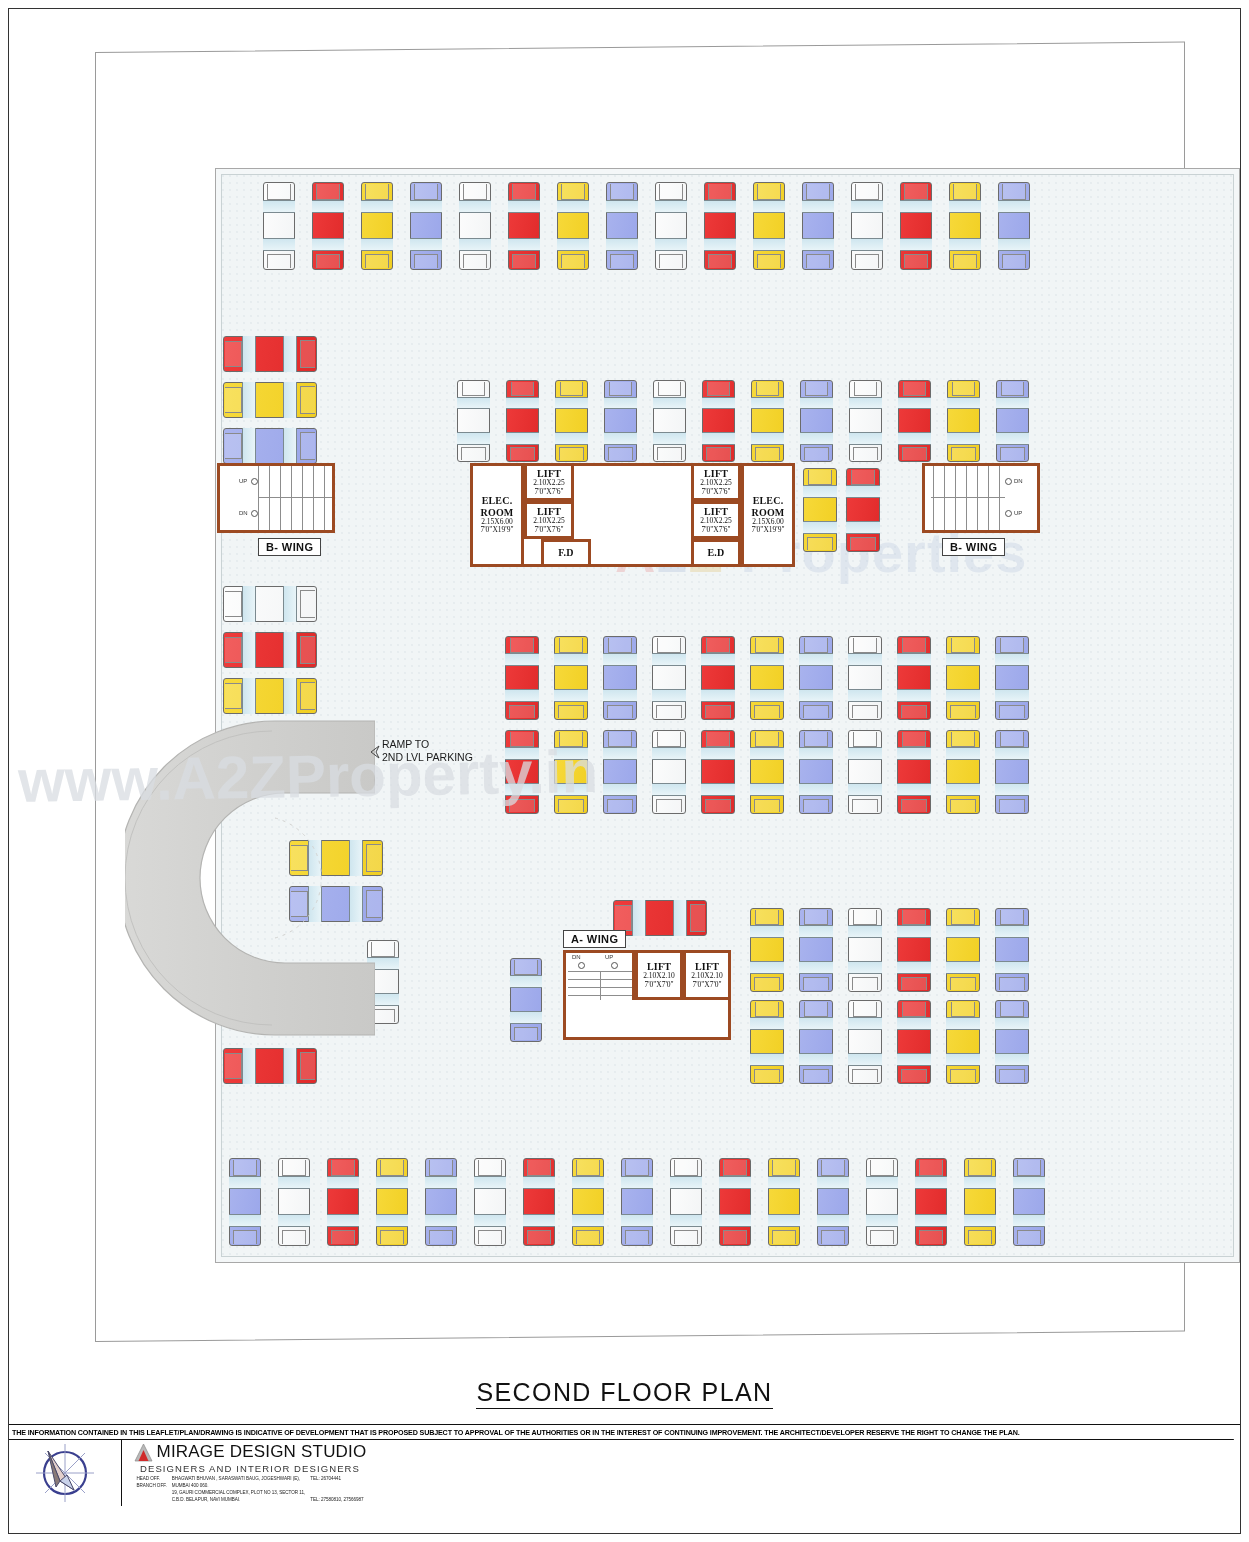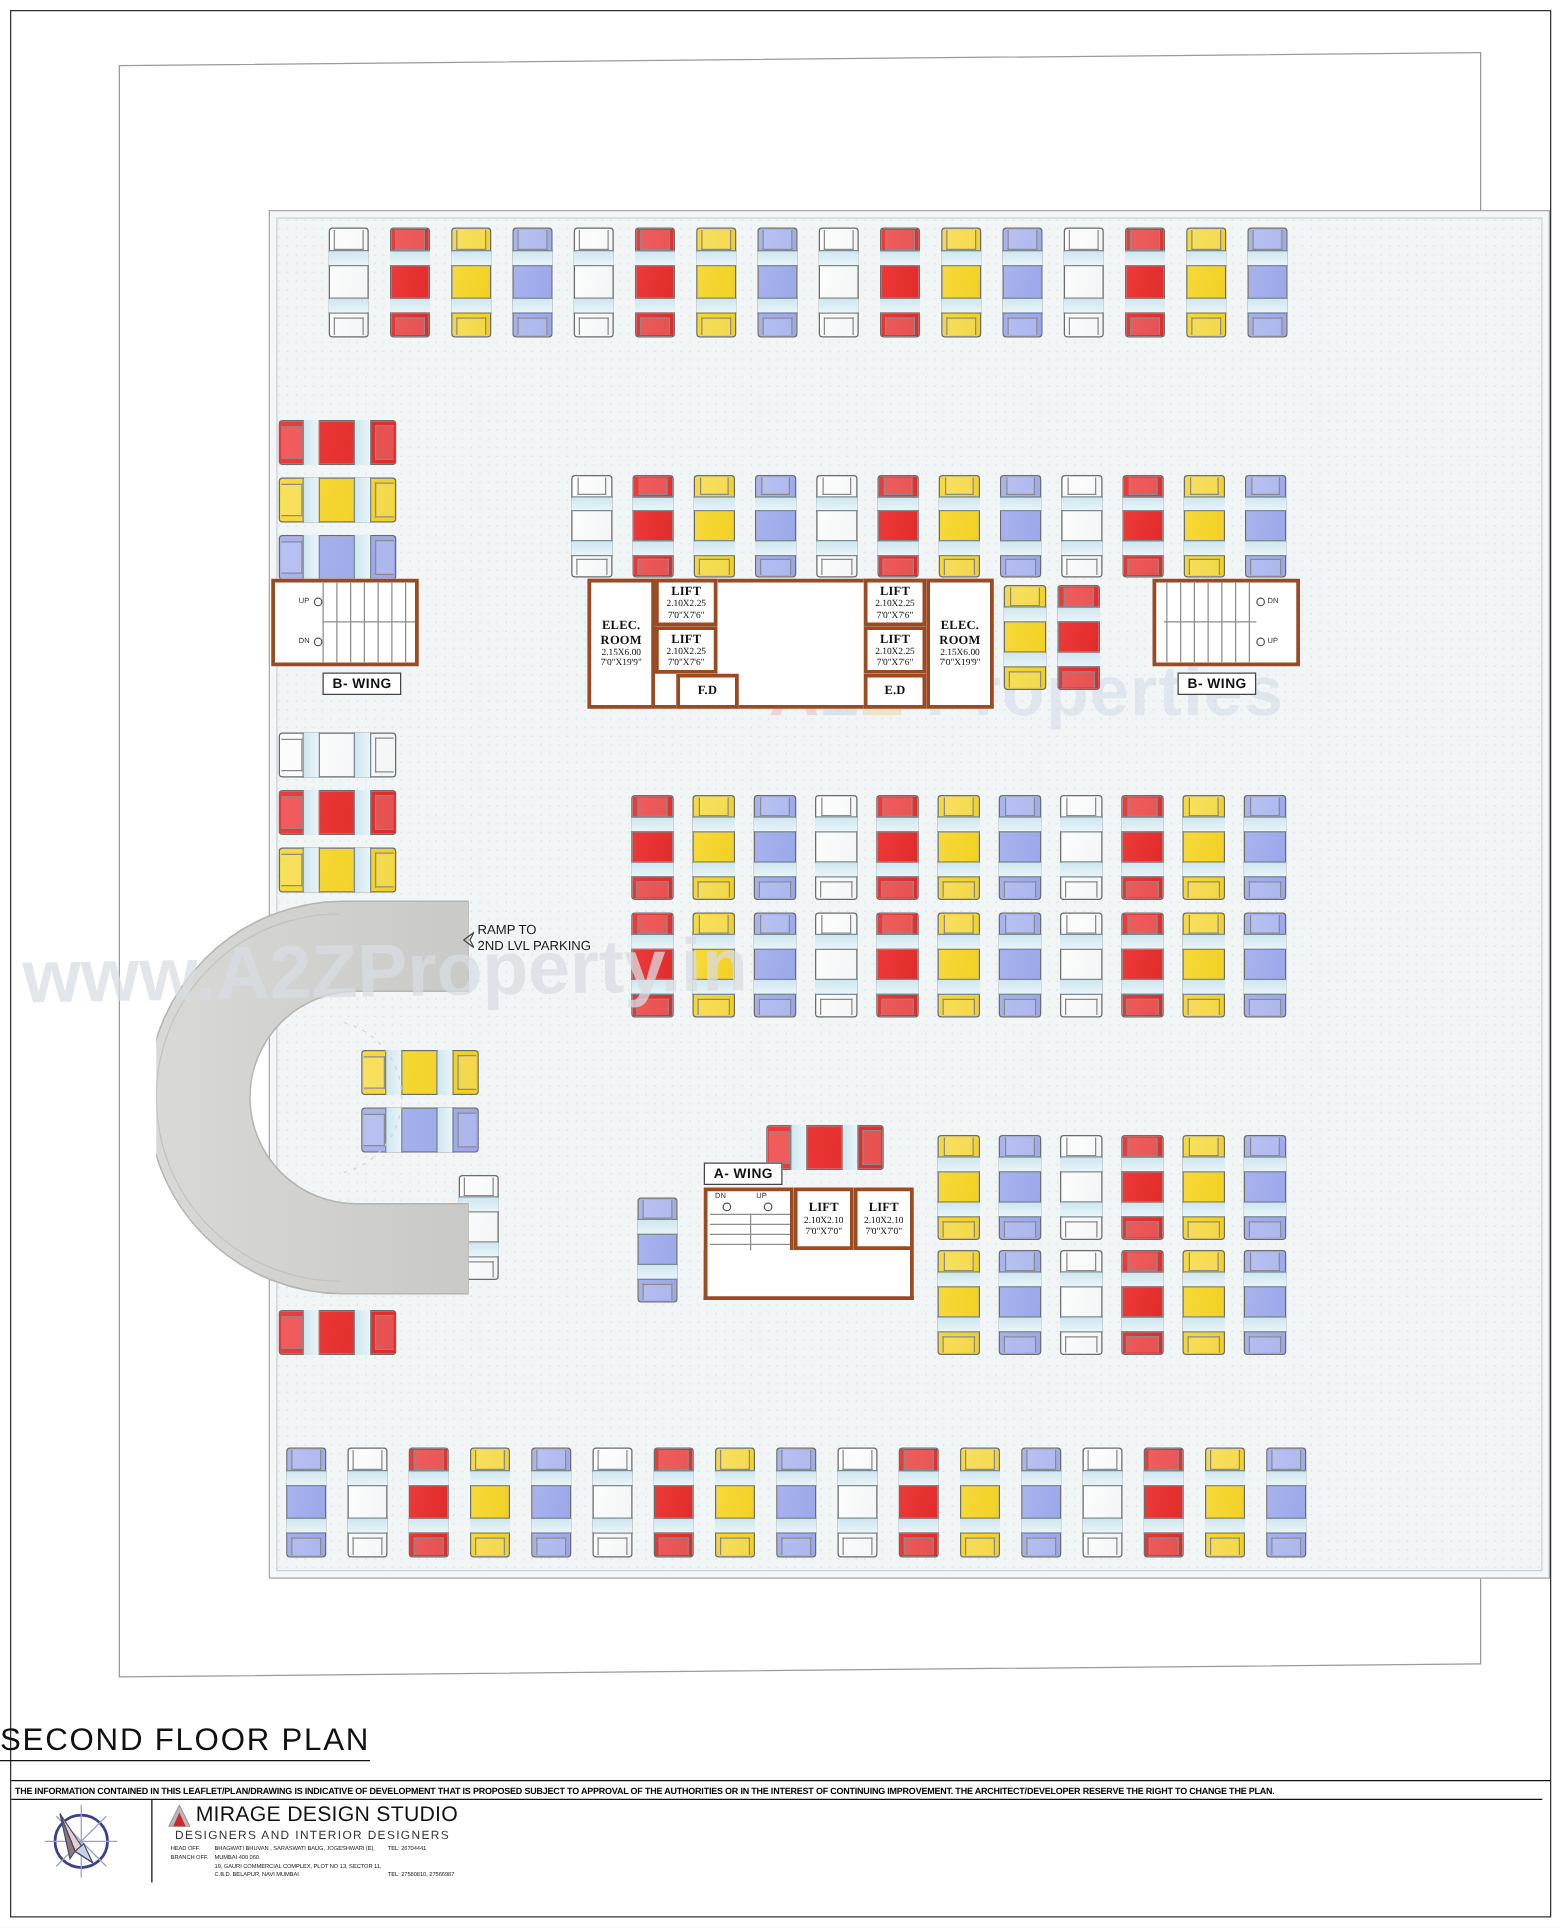--- a/index.html
+++ b/index.html
@@ -145,21 +145,21 @@
     position:absolute; left:-90px; top:545px; width:250px; height:330px;
   }
   .ramp-label{
     position:absolute; font-size:10.5px; color:#1a1a1a; line-height:1.25;
     font-family:"Liberation Sans", sans-serif; white-space:nowrap;
   }
   .ramp-arrow{ position:absolute; }
 
   
   #plan-title{
-    position:absolute; left:0; right:0; top:1378px; 
+    position:absolute; left:0; right:0; top:1378px; text-align:center;
     font-size:25px; color:#111; letter-spacing:1.4px;
     font-family:"Liberation Sans", sans-serif;
   }
   #plan-title span{ border-bottom:1.6px solid #111; padding-bottom:2px; }
 
   
   #titleblock{
     position:absolute; left:9px; top:1424px; width:1231px; height:110px;
     border-top:1px solid #111;
   }

